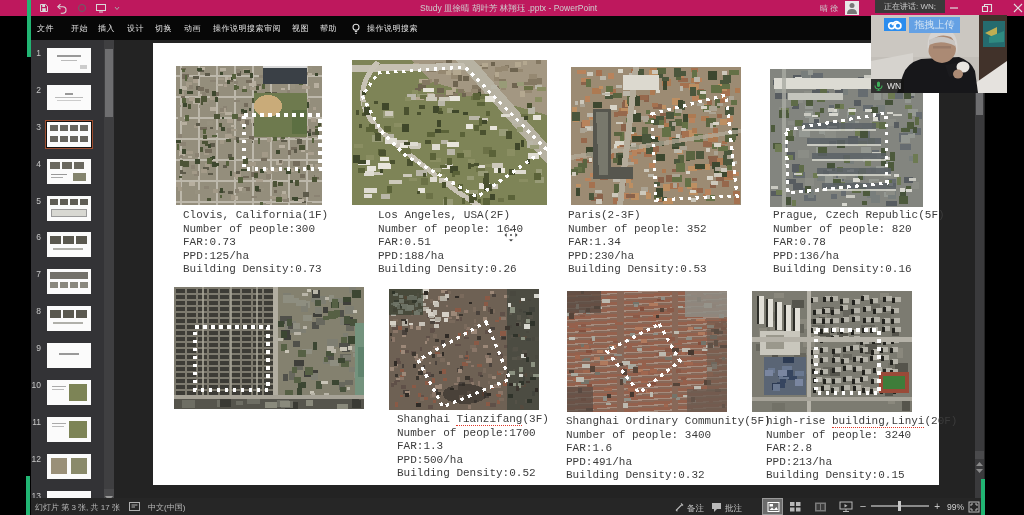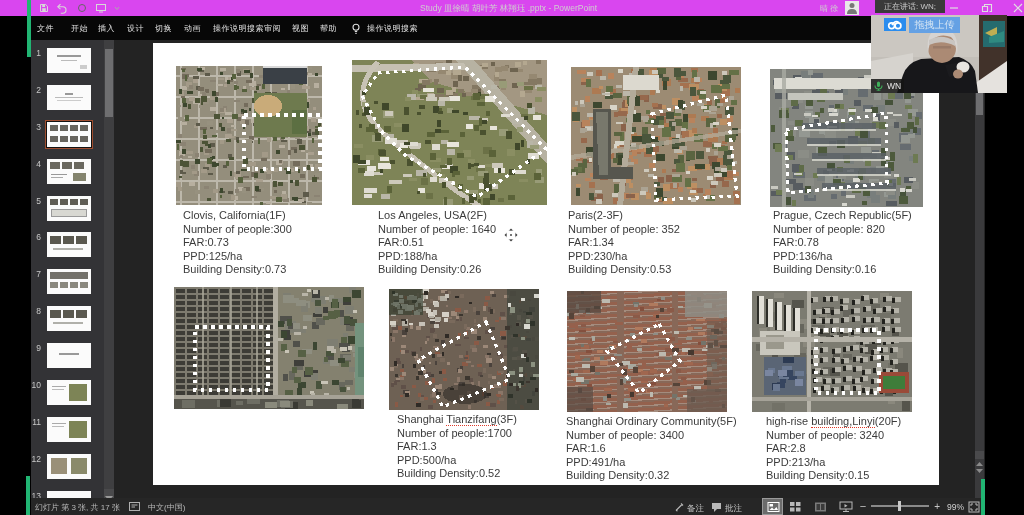--- a/index.html
+++ b/index.html
@@ -1,26 +1,26 @@
 <!DOCTYPE html>
 <html><head><meta charset="utf-8"><style>
 * { margin:0; padding:0; box-sizing:border-box; }
 html,body { width:1024px; height:515px; background:#000; overflow:hidden;
   font-family:"Liberation Sans",sans-serif; }
 #win { position:absolute; left:31px; top:0; width:954px; height:515px; background:#252525; }
-#titlebar { position:absolute; left:0; top:0; width:1024px; height:16px; background:#d946ef; }
+#titlebar { position:absolute; left:0; top:0; width:1024px; height:16px; background:#be185d; }
 #tabs { position:absolute; left:31px; top:16px; width:954px; height:24px; background:#070707; }
 .tab { position:absolute; top:7px; font-size:8px; color:#e2e2e2; letter-spacing:0.5px; }
 #sidebar { position:absolute; left:31px; top:40px; width:83px; height:458px; background:#333336; }
 .tnum { position:absolute; left:0px; font-size:8.5px; color:#c8c8c8; width:10px; text-align:right; }
 .thumb { position:absolute; left:16px; width:44px; height:25px; background:#fbfbfb; overflow:hidden; }
 #sscroll { position:absolute; left:104px; top:40px; width:10px; height:458px; background:#3f3f41; }
 #main { position:absolute; left:114px; top:40px; width:861px; height:458px; background:#232323; }
 #slide { position:absolute; left:153px; top:43px; width:786px; height:442px; background:#ffffff; }
-.cap { position:absolute; font-size:11px; line-height:13.6px; color:#3b3b3b; white-space:nowrap; }
+.cap { position:absolute; font-size:11px; line-height:13.6px; color:#3b3b3b; white-space:nowrap;font-family:Liberation Mono, monospace; }
 .sp { border-bottom:1.5px dotted #e03a2a;text-align:right; }
 #vscroll { position:absolute; left:975px; top:43px; width:9px; height:455px; background:#3a3a3c; }
 #statusbar { position:absolute; left:31px; top:498px; width:954px; height:17px; background:#262626; font-size:8px; color:#b8b8b8; }
 #video { position:absolute; left:871px; top:15px; width:136px; height:78px; background:#222; overflow:hidden; }
 #bdlogo { position:absolute; left:13px; top:3px; width:22px; height:13px; background:#2a8cee; display:flex; align-items:center; justify-content:center; }
 #bdbtn { position:absolute; left:38px; top:2px; width:51px; height:16px; background:#5a9de8; color:#d5e8fa; font-size:10px; text-align:center; line-height:16px; opacity:0.9; }
 #wnbox { position:absolute; left:0px; bottom:0px; width:33px; height:14px; background:rgba(20,20,20,0.85); color:#e8e8e8; font-size:8.5px; display:flex; align-items:center; padding-left:3px; }
 .sic { position:absolute; }
 .szoom { position:absolute; display:flex; align-items:center; height:12px; }
 .gs { position:absolute; width:4px; background:#21b573; z-index:50; }

